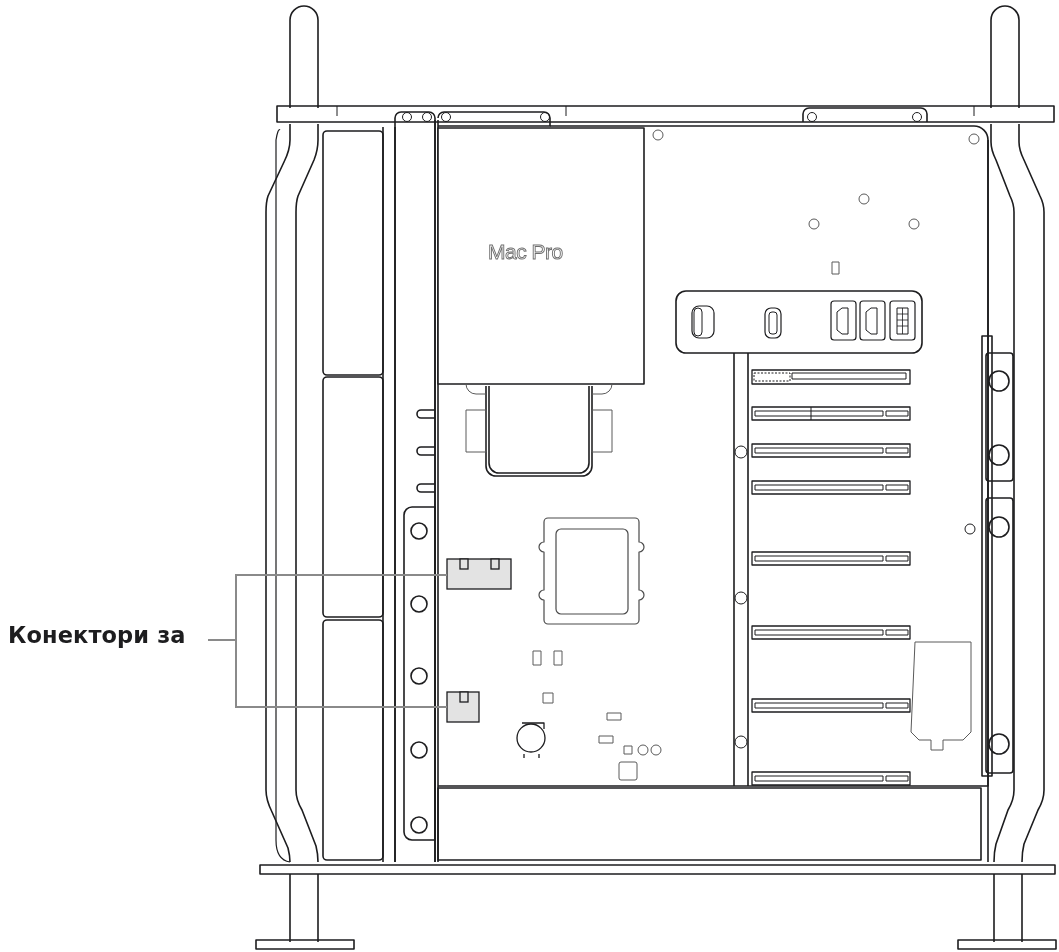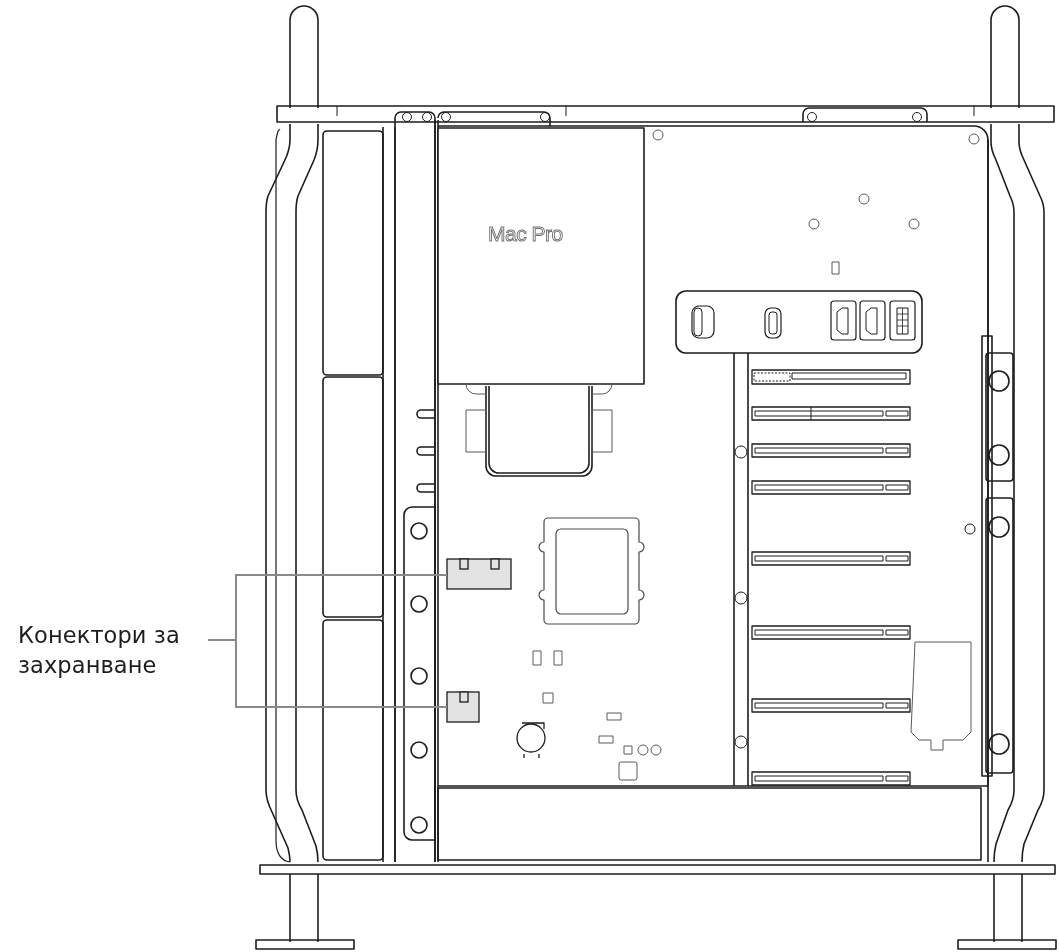--- a/index.html
+++ b/index.html
@@ -1,26 +1,27 @@
 <!DOCTYPE html>
 <html><head>
   <meta charset="utf-8">
   <style>
     html, body { margin: 0; padding: 0; background: #ffffff; }
     body { width: 1059px; height: 952px; position: relative; overflow: hidden; font-family: "Liberation Sans", sans-serif; }
     #diagram { position: absolute; left: 0; top: 0; width: 1059px; height: 952px; }
     .callout-text {
-      position: absolute; left: 18px; top: 620px;
+      position: absolute; left: 8px; top: 620px;
       font-family: "DejaVu Sans", sans-serif;
       font-size: 22.5px; line-height: 30px; color: #1d1d1f;
       letter-spacing: 0.1px;
+      font-weight: bold;
     }
     .callout-text div { white-space: nowrap; }
     .brand {
-      position: absolute; left: 484px; top: 222px;
+      position: absolute; left: 484px; top: 240px;
       font-family: "Liberation Sans", sans-serif; font-size: 21px;
       color: #ffffff; -webkit-text-stroke: 0.9px #6e6e6e; letter-spacing: -0.5px;
     }
     .brand .apple { display:inline-block; margin-right: 4px; }
   </style>
 </head>
 <body>
 
 <svg id="diagram" viewBox="0 0 1059 952" xmlns="http://www.w3.org/2000/svg">
   <g fill="none" stroke="#1d1d1f" stroke-width="1.6" stroke-linejoin="round">
@@ -213,14 +214,13 @@
     <path d="M208 640 H236"></path>
   </g>
 </svg>
 
 <div class="brand">
   <span class="apple"></span><span>Mac Pro</span>
 </div>
 
 <div class="callout-text">
   <div>Конектори за</div>
-  <div>захранване</div>
 </div>
 
 </body></html>

